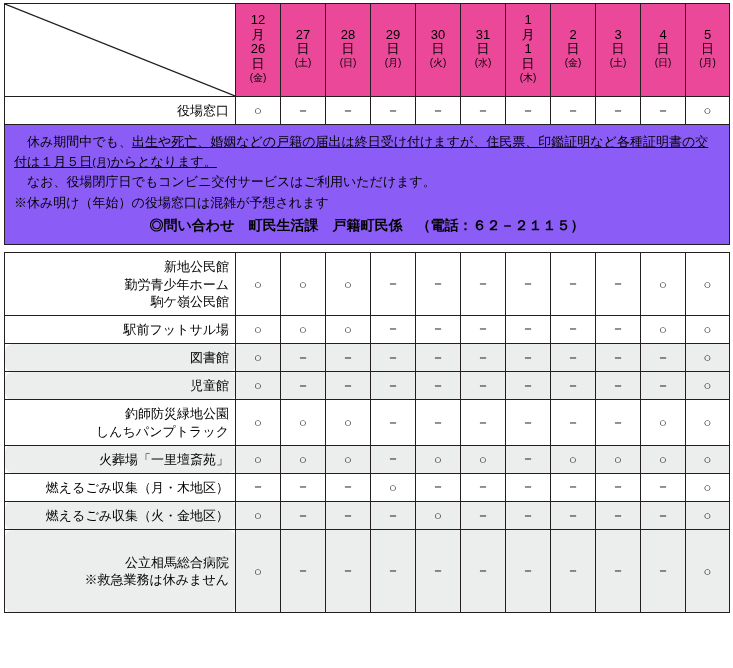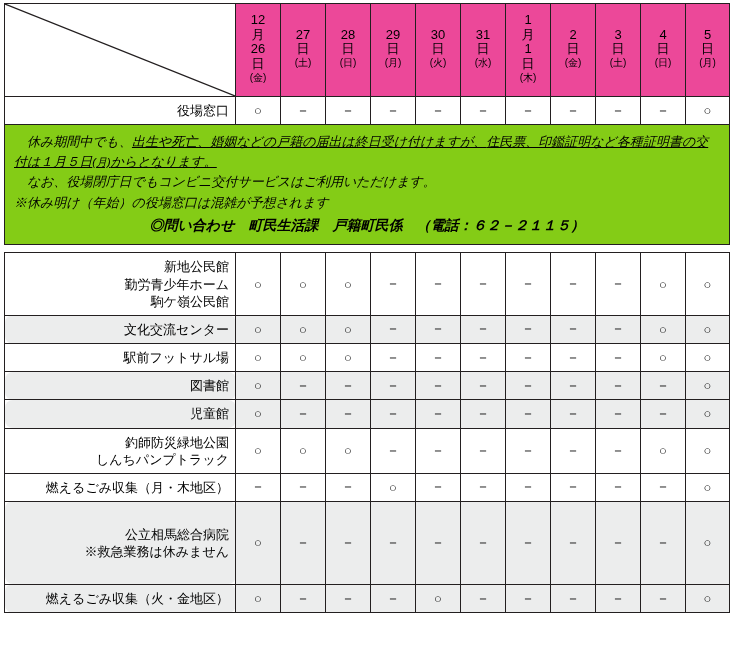--- a/index.html
+++ b/index.html
@@ -79,26 +79,25 @@
     font-size: 14px;
     letter-spacing: 0;
   }
   .mark.dash { font-size: 14px; }
 
   .row-shade td { background: #eceded; }
   .row-plain td { background: #ffffff; }
 
   
   .note-cell {
-    background: #84cc16;
+    background: #8b5cf6;
     padding: 7px 9px 8px 9px !important;
     font-size: 13.5px;
     line-height: 1.55;
     text-align: left;
-    font-style: italic;
   }
   .note-cell p { margin: 0; }
   .note-cell .u { text-decoration: underline; }
   .note-cell .center {
     text-align: center;
     font-weight: bold;
     margin-top: 2px;
   }
   .note-cell .center .lead { font-size: 14px; }
 
@@ -236,36 +235,20 @@
           <td class="mark">○</td>
           <td class="mark dash">－</td>
           <td class="mark dash">－</td>
           <td class="mark dash">－</td>
           <td class="mark dash">－</td>
           <td class="mark dash">－</td>
           <td class="mark dash">－</td>
           <td class="mark">○</td>
           <td class="mark">○</td>
         </tr>
-        <tr class="row-shade">
-          <td class="lbl">
-            <span class="l-line">文化交流センター</span>
-          </td>
-          <td class="mark">○</td>
-          <td class="mark">○</td>
-          <td class="mark">○</td>
-          <td class="mark dash">－</td>
-          <td class="mark dash">－</td>
-          <td class="mark dash">－</td>
-          <td class="mark dash">－</td>
-          <td class="mark dash">－</td>
-          <td class="mark dash">－</td>
-          <td class="mark">○</td>
-          <td class="mark">○</td>
-        </tr>
         <tr class="row-plain">
           <td class="lbl">
             <span class="l-line">駅前フットサル場</span>
           </td>
           <td class="mark">○</td>
           <td class="mark">○</td>
           <td class="mark">○</td>
           <td class="mark dash">－</td>
           <td class="mark dash">－</td>
           <td class="mark dash">－</td>
@@ -317,29 +300,61 @@
           <td class="mark">○</td>
           <td class="mark dash">－</td>
           <td class="mark dash">－</td>
           <td class="mark dash">－</td>
           <td class="mark dash">－</td>
           <td class="mark dash">－</td>
           <td class="mark dash">－</td>
           <td class="mark">○</td>
           <td class="mark">○</td>
         </tr>
+        <tr class="row-shade">
+          <td class="lbl">
+            <span class="l-line">火葬場「一里壇斎苑」</span>
+          </td>
+          <td class="mark">○</td>
+          <td class="mark">○</td>
+          <td class="mark">○</td>
+          <td class="mark dash">－</td>
+          <td class="mark">○</td>
+          <td class="mark">○</td>
+          <td class="mark dash">－</td>
+          <td class="mark">○</td>
+          <td class="mark">○</td>
+          <td class="mark">○</td>
+          <td class="mark">○</td>
+        </tr>
         <tr class="row-plain">
           <td class="lbl">
             <span class="l-line">燃えるごみ収集（月・木地区）</span>
           </td>
           <td class="mark dash">－</td>
           <td class="mark dash">－</td>
           <td class="mark dash">－</td>
           <td class="mark">○</td>
           <td class="mark dash">－</td>
+          <td class="mark dash">－</td>
+          <td class="mark dash">－</td>
+          <td class="mark dash">－</td>
+          <td class="mark dash">－</td>
+          <td class="mark dash">－</td>
+          <td class="mark">○</td>
+        </tr>
+        <tr class="row-shade">
+          <td class="lbl">
+            <span class="l-line">燃えるごみ収集（火・金地区）</span>
+          </td>
+          <td class="mark">○</td>
+          <td class="mark dash">－</td>
+          <td class="mark dash">－</td>
+          <td class="mark dash">－</td>
+          <td class="mark">○</td>
           <td class="mark dash">－</td>
           <td class="mark dash">－</td>
           <td class="mark dash">－</td>
           <td class="mark dash">－</td>
           <td class="mark dash">－</td>
           <td class="mark">○</td>
         </tr>
         <tr class="row-shade">
           <td class="lbl" style="height: 72px;">
             <span class="l-line">公立相馬総合病院</span>
@@ -350,32 +365,16 @@
           <td class="mark dash">－</td>
           <td class="mark dash">－</td>
           <td class="mark dash">－</td>
           <td class="mark dash">－</td>
           <td class="mark dash">－</td>
           <td class="mark dash">－</td>
           <td class="mark dash">－</td>
           <td class="mark dash">－</td>
           <td class="mark">○</td>
         </tr>
-        <tr class="row-shade">
-          <td class="lbl">
-            <span class="l-line">燃えるごみ収集（火・金地区）</span>
-          </td>
-          <td class="mark">○</td>
-          <td class="mark dash">－</td>
-          <td class="mark dash">－</td>
-          <td class="mark dash">－</td>
-          <td class="mark">○</td>
-          <td class="mark dash">－</td>
-          <td class="mark dash">－</td>
-          <td class="mark dash">－</td>
-          <td class="mark dash">－</td>
-          <td class="mark dash">－</td>
-          <td class="mark">○</td>
-        </tr>
       </tbody>
   </table>
 
 </div>
 
 </body></html>

